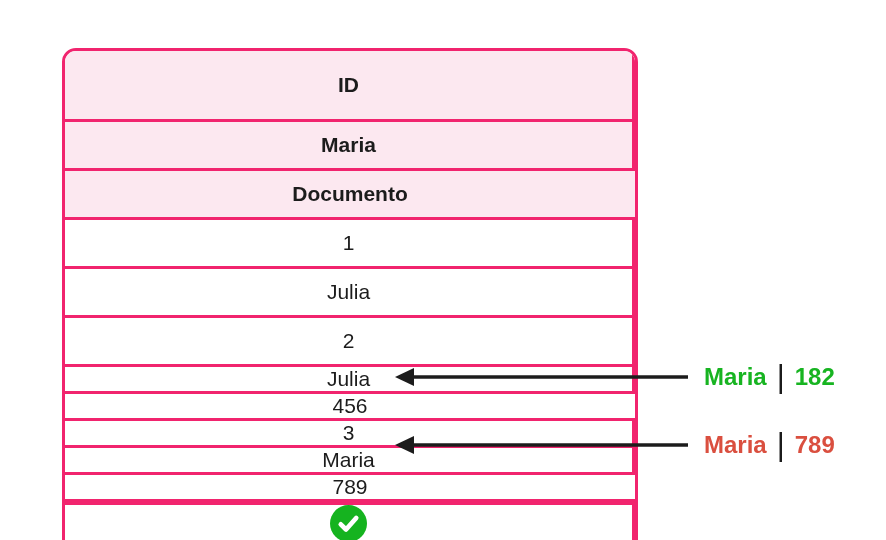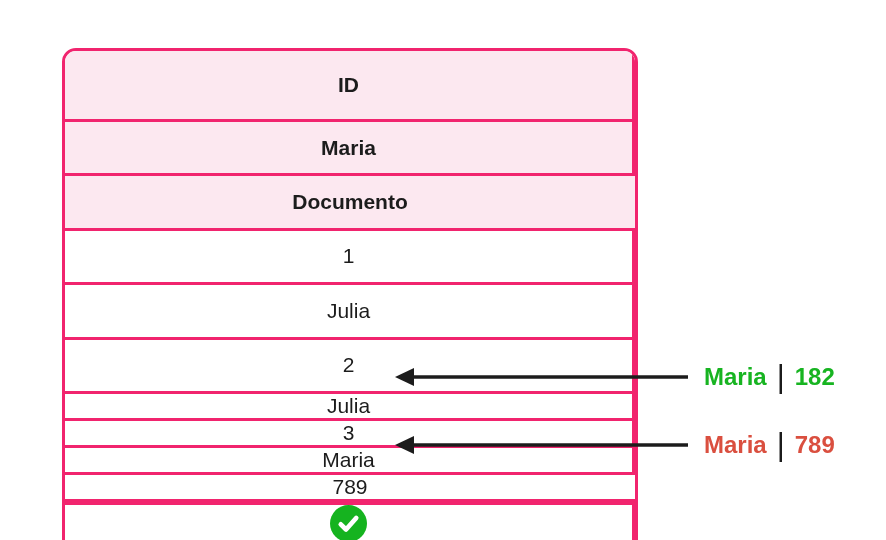--- a/index.html
+++ b/index.html
@@ -92,20 +92,21 @@
 
     <div class="cell header">ID</div>
     <div class="cell header">Maria</div>
     <div class="cell header last-col">Documento</div>
 
     <div class="cell">1</div>
     <div class="cell">Julia</div>
 
     <div class="cell">2</div>
     <div class="cell">Julia</div>
+    <div class="cell last-col">456</div>
 
     <div class="cell">3</div>
     <div class="cell">Maria</div>
     <div class="cell last-col">789</div>
 
     <div class="cell"></div>
     <div class="cell">
       <svg class="status-icon" viewBox="0 0 36 36">
         <circle cx="18" cy="18" r="18" fill="#15B31F"></circle>
         <path d="M10.5 18.8 L15.6 23.8 L25.5 12.6" fill="none" stroke="#ffffff" stroke-width="4.6" stroke-linecap="round" stroke-linejoin="round"></path>

